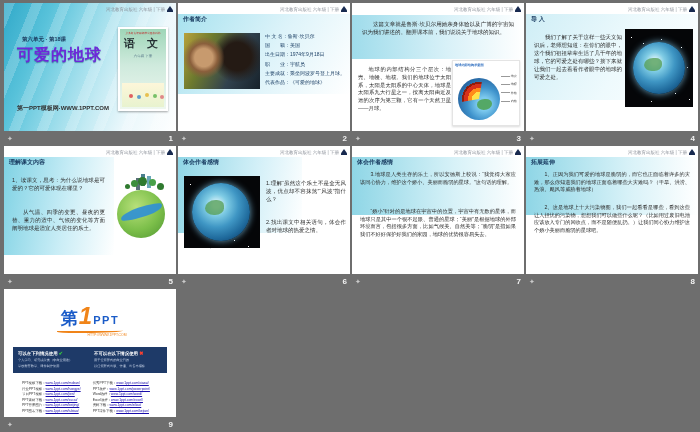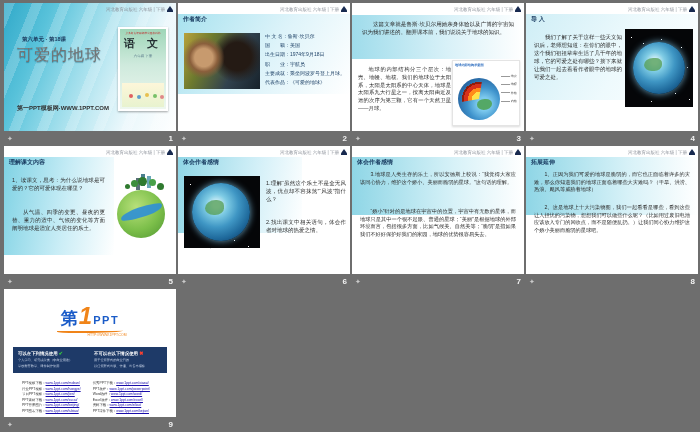--- a/index.html
+++ b/index.html
@@ -20,21 +20,21 @@
   .badge{position:absolute;left:5px;top:12px;font-size:6px;font-weight:bold;color:#14365c;z-index:4;}
   .band{position:absolute;z-index:1;}
   .txt{position:absolute;z-index:3;font-size:5.5px;line-height:8px;color:#2b2b2b;text-align:justify;margin:0;}
   .indent{text-indent:2em;}
 
   
   .s1bg{position:absolute;inset:0;background:
         repeating-linear-gradient(112deg, rgba(255,255,255,.20) 0 10px, rgba(255,255,255,0) 10px 26px),
         linear-gradient(112deg,#31a9c9 0%,#58c2da 22%,#8fd8e8 40%,#c2eaf3 58%,#e9f7fb 75%,#ffffff 100%);}
   .s1unit{position:absolute;left:18px;top:33px;font-size:5.5px;font-weight:bold;color:#1c3c60;z-index:3;}
-  .s1title{position:absolute;left:13px;top:42px;font-size:16px;font-weight:normal;color:#737373;
+  .s1title{position:absolute;left:13px;top:42px;font-size:16px;font-weight:bold;color:#6d28d9;
            letter-spacing:1px;text-shadow:0 1px 1px rgba(0,70,100,.45);z-index:3;}
   .s1footer{position:absolute;left:13px;top:101px;font-size:6px;font-weight:bold;color:#303030;z-index:3;}
   .book{position:absolute;right:8px;top:24px;width:50px;height:84px;background:
         linear-gradient(180deg,#9fd6b8 0%,#cfeadd 45%,#eef7ee 100%);
         border:2px solid #fff;box-shadow:0 1px 2px rgba(0,0,0,.35);z-index:3;box-sizing:border-box;}
   .bktop{margin-top:2px;text-align:center;font-size:3px;color:#c03030;transform:scale(.9);}
   .bktitle{margin-top:1px;text-align:center;font-size:11px;color:#253033;letter-spacing:4px;
            font-family:"DejaVu Serif",serif;font-weight:bold;}
   .bksub{margin-top:3px;text-align:center;font-size:3.5px;color:#5a7a8a;}
   .kids{position:absolute;bottom:2px;left:2px;right:2px;height:24px;

